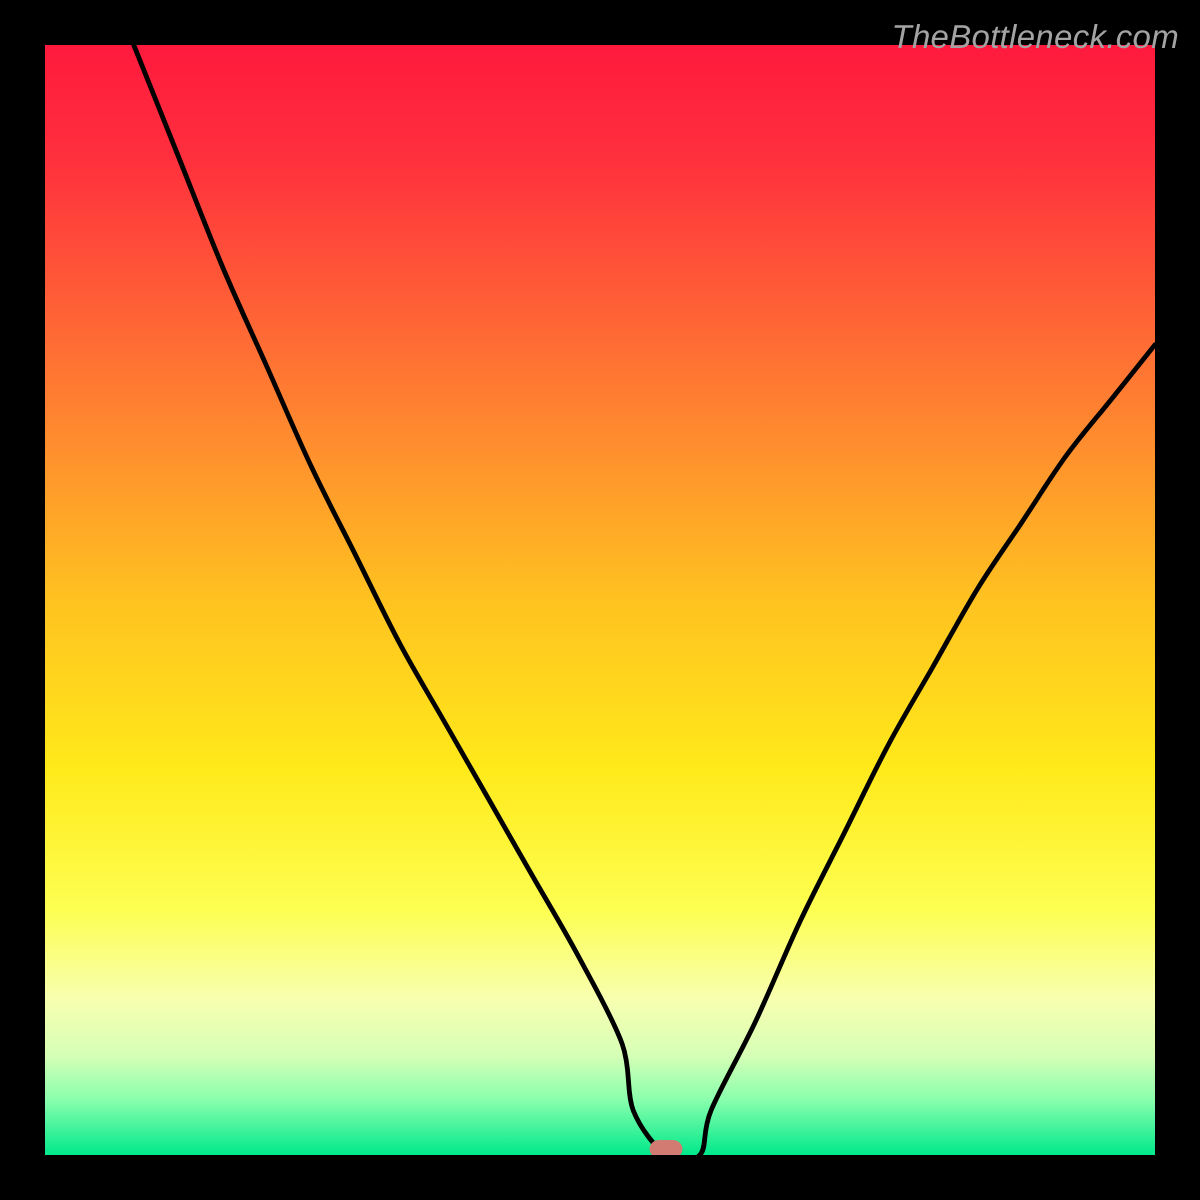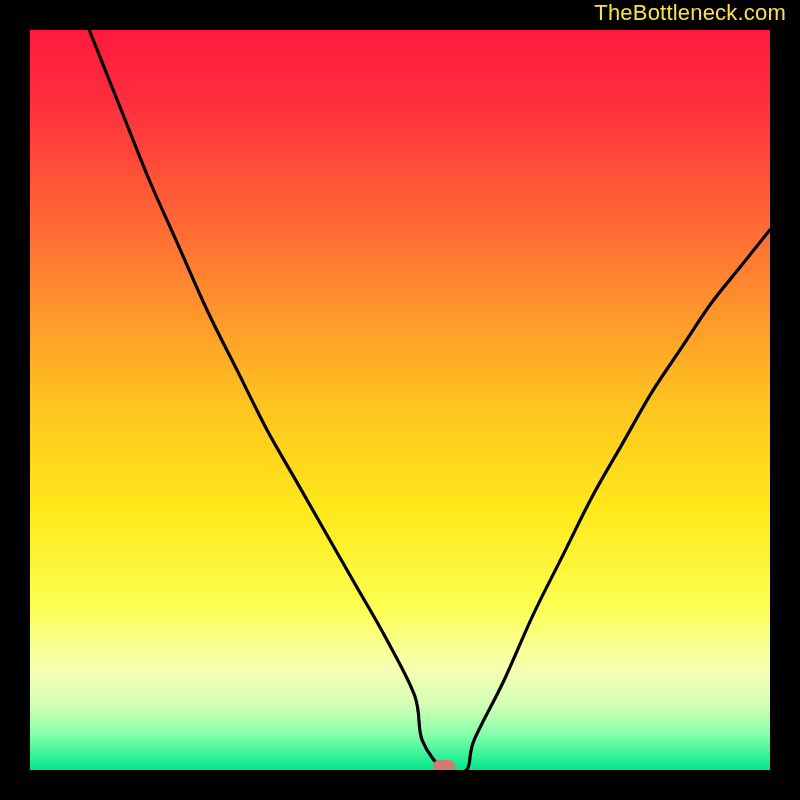--- a/index.html
+++ b/index.html
@@ -12,27 +12,28 @@
     font-family: Arial, Helvetica, sans-serif;
   }
   .frame {
     position: relative;
     width: 800px;
     height: 800px;
     background: #000;
   }
   .watermark {
     position: absolute;
-    top: 0;
+    top: 12px;
     right: 14px;
-    color: #fde047;
+    color: #a3a3a3;
     font-size: 22px;
     font-weight: 500;
     letter-spacing: 0.2px;
     z-index: 20;
+    font-style: italic;
   }
   .plot {
     position: absolute;
     left: 30px;
     top: 30px;
     width: 740px;
     height: 740px;
     overflow: hidden;
   }
   .plot svg {

